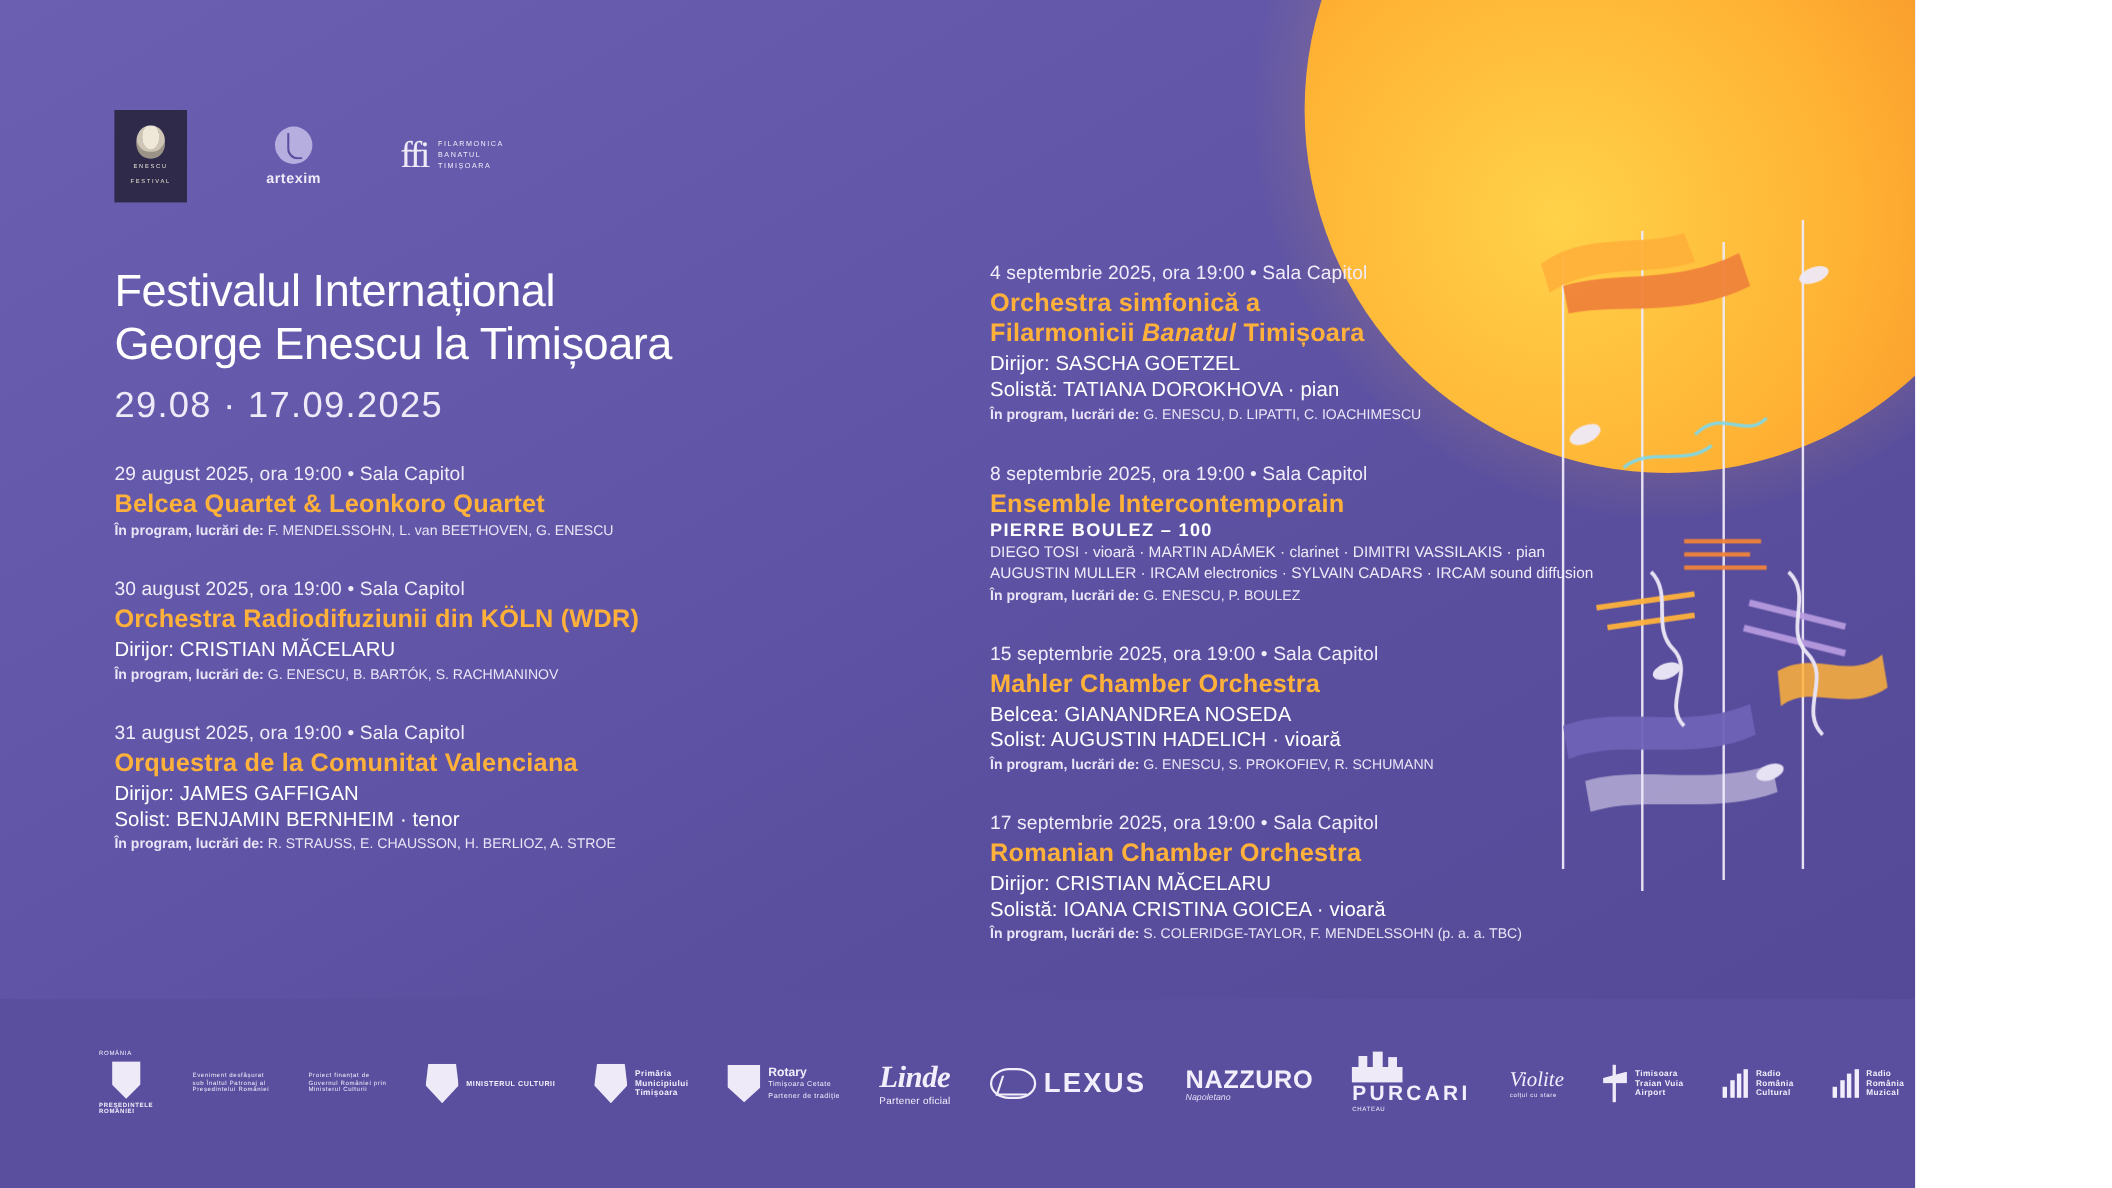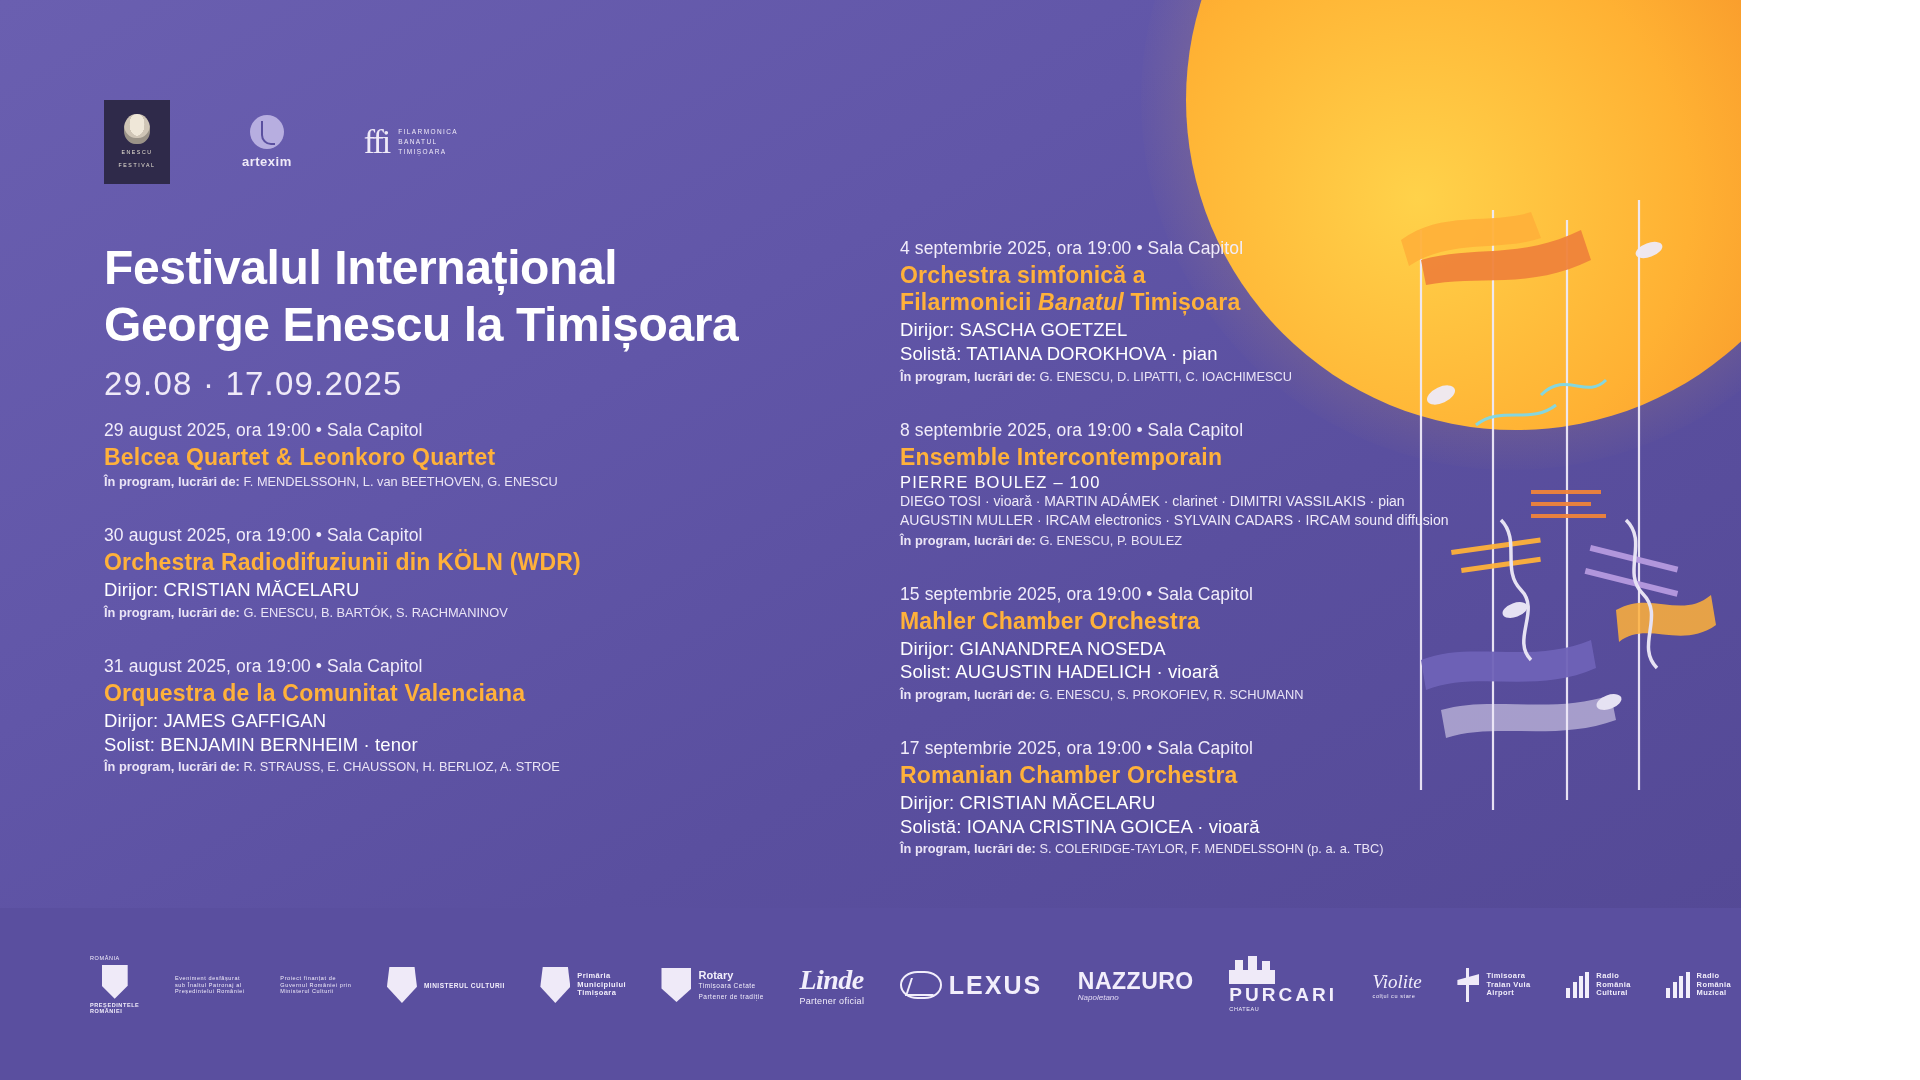--- a/index.html
+++ b/index.html
@@ -72,21 +72,21 @@
     font-size: 34px; line-height: 1; font-family: "Liberation Serif", serif;
     color: #efeaf8; font-weight: 400; letter-spacing: -2px;
   }
   .logo-filarmonica .mark-lines { font-size: 6.5px; line-height: 1.55; letter-spacing: 1.4px; color:#efeaf8; }
 
   
   .headline {
     position: absolute; left: 104px; top: 240px; width: 760px;
   }
   .headline h1 {
-    font-size: 48px; line-height: 1.18; font-weight: 700; letter-spacing: -0.4px;
+    font-size: 41px; line-height: 1.18; font-weight: 400; letter-spacing: -0.4px;
     color: #ffffff;
   }
   .headline .dates {
     margin-top: 12px;
     font-size: 33px; font-weight: 400; letter-spacing: 1.2px; color: #efeaf8;
   }
 
   
   .col { position: absolute; width: 700px; }
   .col-left { left: 104px; top: 420px; }
@@ -99,21 +99,21 @@
   }
   .event .title {
     font-size: 23px; font-weight: 700; color: #ffb13a; letter-spacing: 0.2px;
     line-height: 1.18; margin-bottom: 2px;
   }
   .event .title .ital { font-style: italic; }
   .event .line {
     font-size: 18.5px; color: #ffffff; line-height: 1.28; letter-spacing: 0.1px;
   }
   .event .sub {
-    font-size: 16.5px; font-weight: 400; color: #ffffff; letter-spacing: 1.2px;
+    font-size: 16.5px; font-weight: 700; color: #ffffff; letter-spacing: 1.2px;
     margin-top: 0;
   }
   .event .small {
     font-size: 14px; color: #efeaf8; line-height: 1.35;
   }
   .event .program {
     font-size: 12.8px; color: #eae4f6; font-weight: 700; margin-top: 3px;
   }
   .event .program span { font-weight: 400; }
 
@@ -314,21 +314,21 @@
       <div class="small">DIEGO TOSI · vioară · MARTIN ADÁMEK · clarinet · DIMITRI VASSILAKIS · pian</div>
       <div class="small">AUGUSTIN MULLER · IRCAM electronics · SYLVAIN CADARS · IRCAM sound diffusion</div>
       <div class="program">
         <span style="font-weight:700">În program, lucrări de:</span><span> G. ENESCU, P. BOULEZ</span>
       </div>
     </div>
 
     <div class="event">
       <div class="when">15 septembrie 2025, ora 19:00 • Sala Capitol</div>
       <div class="title">Mahler Chamber Orchestra</div>
-      <div class="line">Dirijor: GIANANDREA NOSEDA</div>
+      <div class="line">Belcea: GIANANDREA NOSEDA</div>
       <div class="line">Solist: AUGUSTIN HADELICH · vioară</div>
       <div class="program">
         <span style="font-weight:700">În program, lucrări de:</span><span> G. ENESCU, S. PROKOFIEV, R. SCHUMANN</span>
       </div>
     </div>
 
     <div class="event">
       <div class="when">17 septembrie 2025, ora 19:00 • Sala Capitol</div>
       <div class="title">Romanian Chamber Orchestra</div>
       <div class="line">Dirijor: CRISTIAN MĂCELARU</div>

